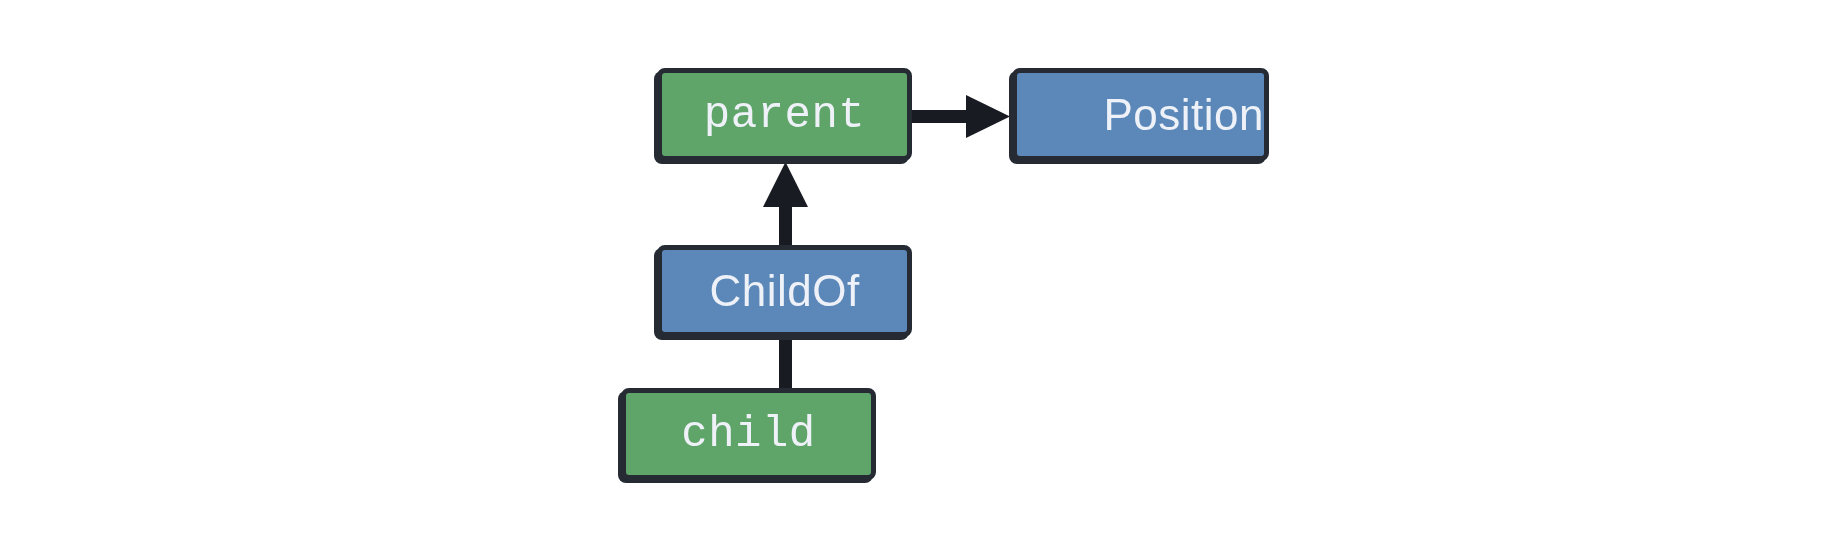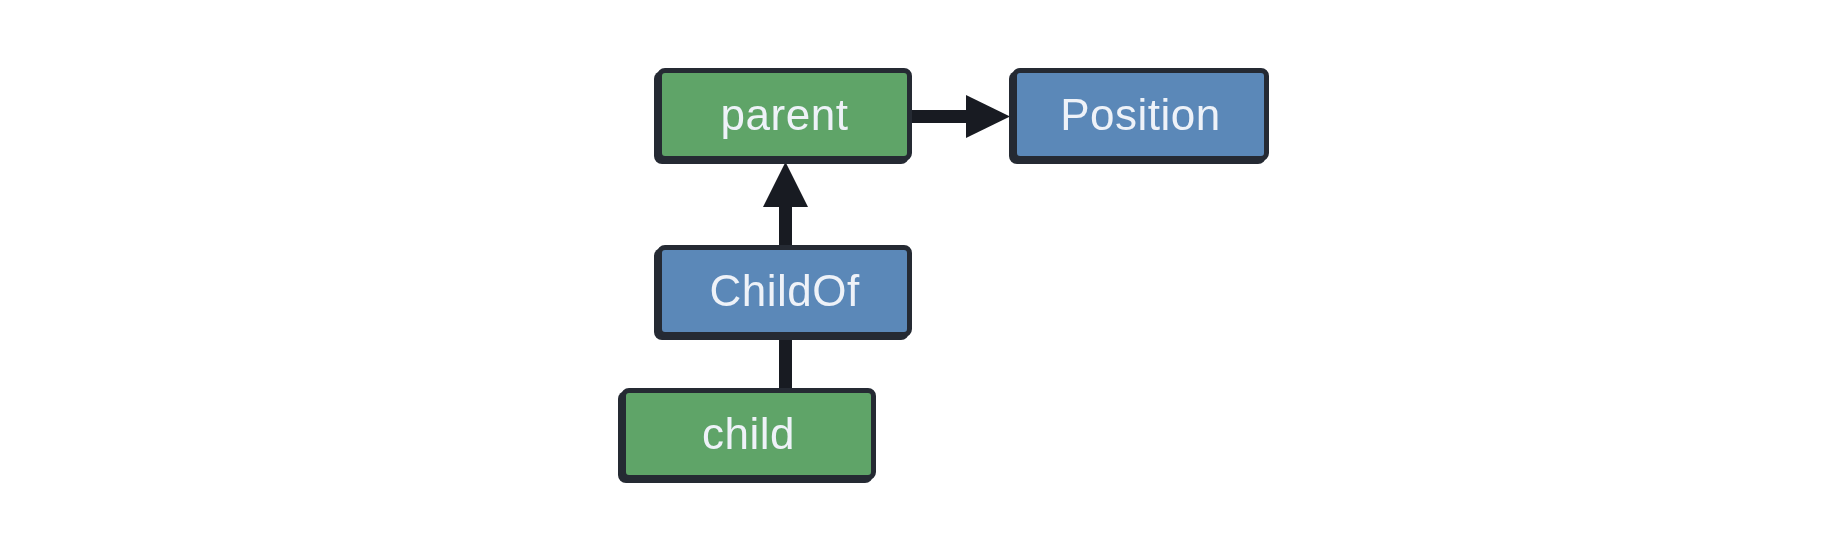--- a/index.html
+++ b/index.html
@@ -39,25 +39,25 @@
     box-shadow: -3px 3px 0 var(--border, #252a33);
     display: flex;
     align-items: center;
     justify-content: center;
     color: var(--label-text, #eef2f8);
     font-size: 44px;
     line-height: 1;
     letter-spacing: 0.5px;
     user-select: none;
   }
-  .node.green { background: var(--green-fill, #5fa468); }
+  .node.green { background: var(--green-fill, #5fa468); font-family: Liberation Mono, monospace; }
   .node.blue  { background: var(--blue-fill, #5b88b8); }
 
   #node-parent   { left: 657px;  top: 68px;  }
-  #node-position { left: 1012px; top: 68px;  width: 257px; }
+  #node-position { left: 1012px; top: 68px;  width: 257px; justify-content: flex-end; }
   #node-childof  { left: 657px;  top: 245px; width: 255px; height: 92px; justify-content: center; }
   #node-child    { left: 621px;  top: 388px; width: 255px; height: 92px; }
 </style>
 </head>
 <body>
 
 <div class="canvas">
 
   <svg class="edges" viewBox="0 0 1830 548" xmlns="http://www.w3.org/2000/svg" aria-hidden="true">
 

